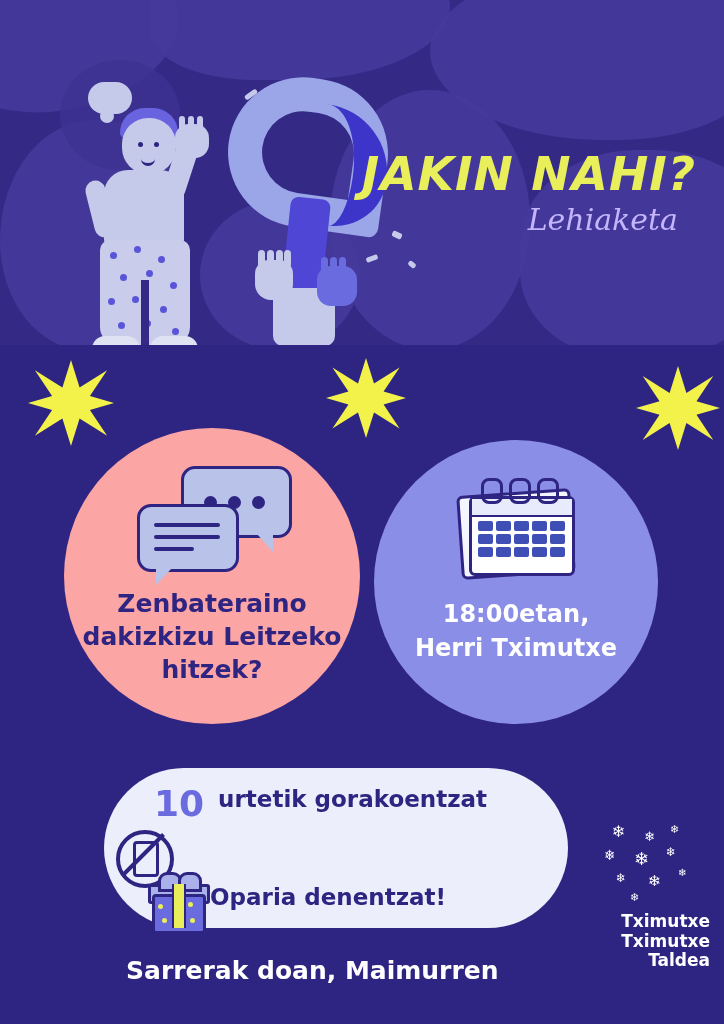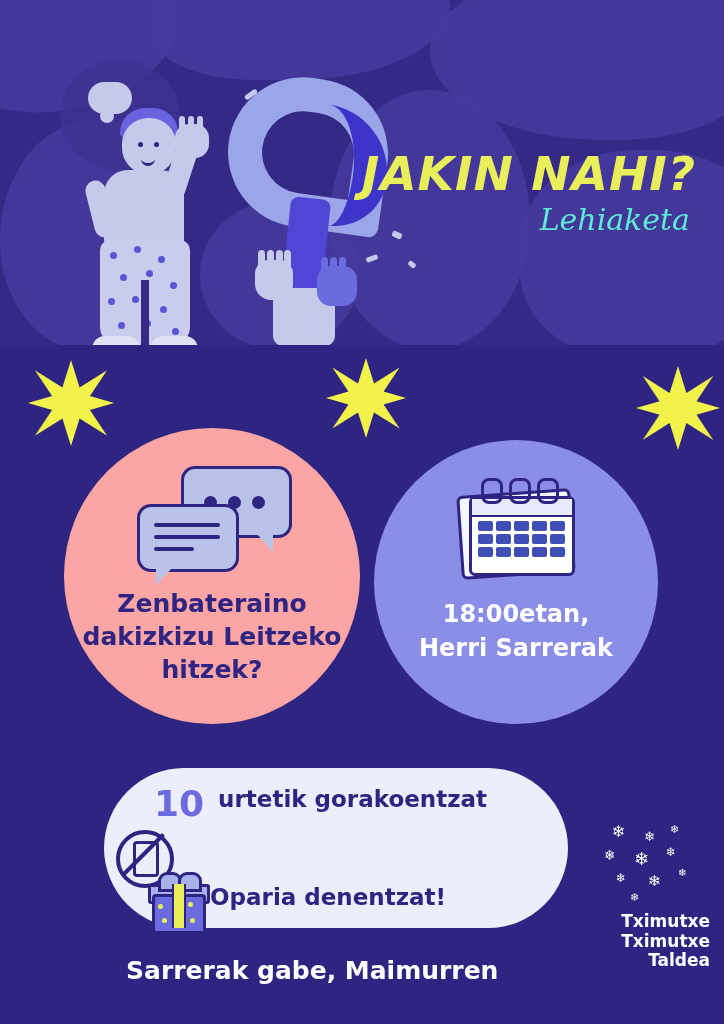--- a/index.html
+++ b/index.html
@@ -124,22 +124,22 @@
     font-size: 47px;
     letter-spacing: 1px;
     color: #e9ef5b;
     line-height: 1;
     margin: 0;
   }
   .title-sub {
     font-family: "DejaVu Serif", serif;
     font-style: italic;
     font-size: 30px;
-    color: #5eead4;
-    margin: 8px 6px 0 0;
+    color: #c4b5fd;
+    margin: 8px 18px 0 0;
     line-height: 1;
   }
 
   
   .star {
     position: absolute;
     background: #f2f24a;
     width: 86px; height: 86px;
     clip-path: polygon(50% 0%, 60% 32%, 92% 12%, 72% 42%, 100% 50%, 72% 58%, 92% 88%, 60% 68%, 50% 100%, 40% 68%, 8% 88%, 28% 58%, 0% 50%, 28% 42%, 8% 12%, 40% 32%);
   }
@@ -412,21 +412,21 @@
             <i></i>
             <i></i>
         </div>
       </div>
       <div class="cal-ring r1"></div>
       <div class="cal-ring r2"></div>
       <div class="cal-ring r3"></div>
     </div>
     <div class="ctext">
       <div>18:00etan,</div>
-      <div>Herri Sarrerak</div>
+      <div>Herri Tximutxe</div>
     </div>
   </div>
 
   <div class="panel">
 
     <div class="nophone">
       <div class="ring"></div>
       <div class="ph"></div>
       <div class="slash"></div>
     </div>
@@ -447,21 +447,21 @@
       <span class="age-num">10</span>
       <span>urtetik gorakoentzat</span>
     </div>
 
 
     <div class="panel-row row3">
       <span>Oparia denentzat!</span>
     </div>
   </div>
 
-  <div class="footer-text">Sarrerak gabe, Maimurren</div>
+  <div class="footer-text">Sarrerak doan, Maimurren</div>
 
   <div class="logo">
     <div class="butterflies">
       <span class="bf" style="left:12px;top:0px">❄</span>
       <span class="bf" style="left:44px;top:6px;font-size:13px">❄</span>
       <span class="bf" style="left:70px;top:0px;font-size:11px">❄</span>
       <span class="bf" style="left:4px;top:24px;font-size:14px">❄</span>
       <span class="bf" style="left:34px;top:26px;font-size:18px">❄</span>
       <span class="bf" style="left:66px;top:22px;font-size:12px">❄</span>
       <span class="bf" style="left:16px;top:48px;font-size:12px">❄</span>

